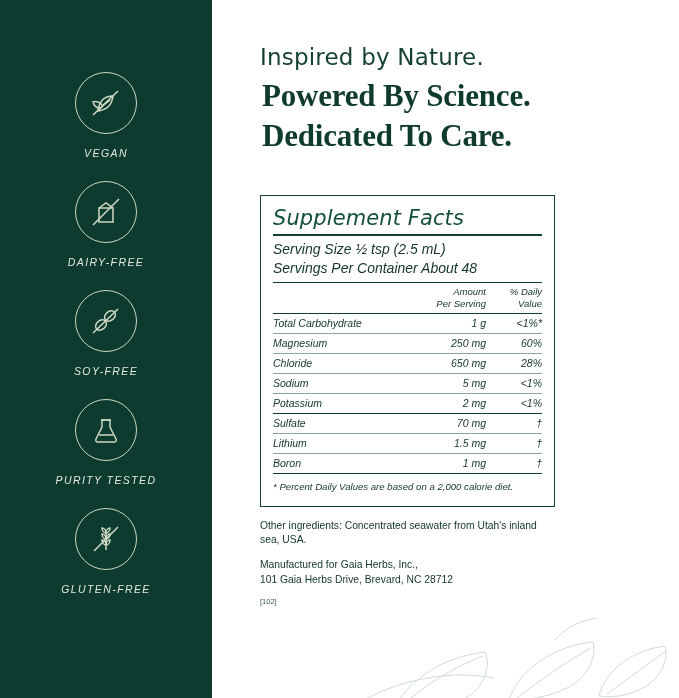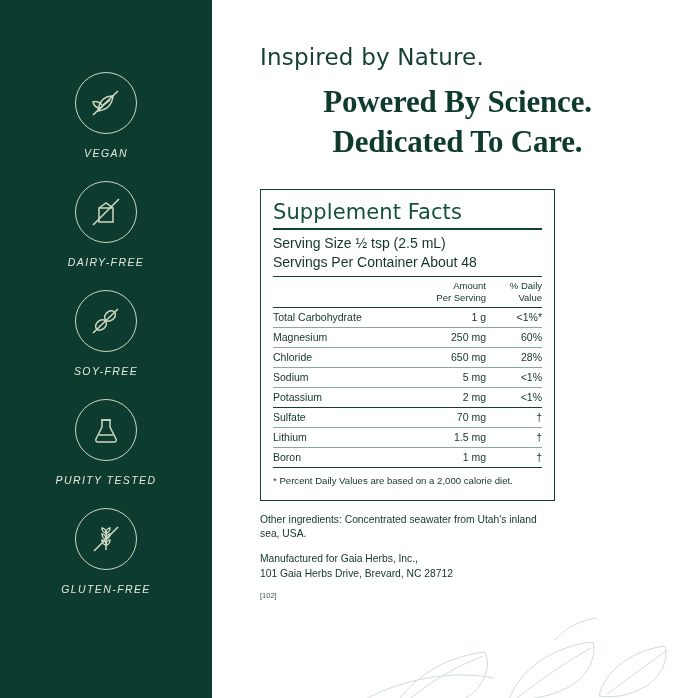--- a/index.html
+++ b/index.html
@@ -72,33 +72,33 @@
     letter-spacing: 0.2px;
     margin: 0 0 6px 0;
     font-weight: 400;
   }
   .headline-main {
     font-family: "Liberation Serif", serif;
     font-weight: bold;
     font-size: 31px;
     line-height: 1.28;
     color: #0f3a2e;
-    margin: 12px;
+    margin: 2px;
     letter-spacing: -0.2px;
-    text-align: center;
   }
 
   
   .sf-box {
-    margin-top: 28px;
+    margin-top: 40px;
     width: 295px;
     border: 1.2px solid #143f33;
     background: #ffffff;
     padding: 10px 12px 12px 12px;
     color: #123528;
+    font-style: italic;
   }
   .sf-title {
     font-family: "DejaVu Sans", sans-serif;
     font-size: 21px;
     color: #15503c;
     letter-spacing: 0.1px;
     margin: 0 0 4px 0;
     font-weight: 400;
   }
   .rule-thick { border-top: 2.6px solid #143f33; margin: 3px 0 4px 0; }

